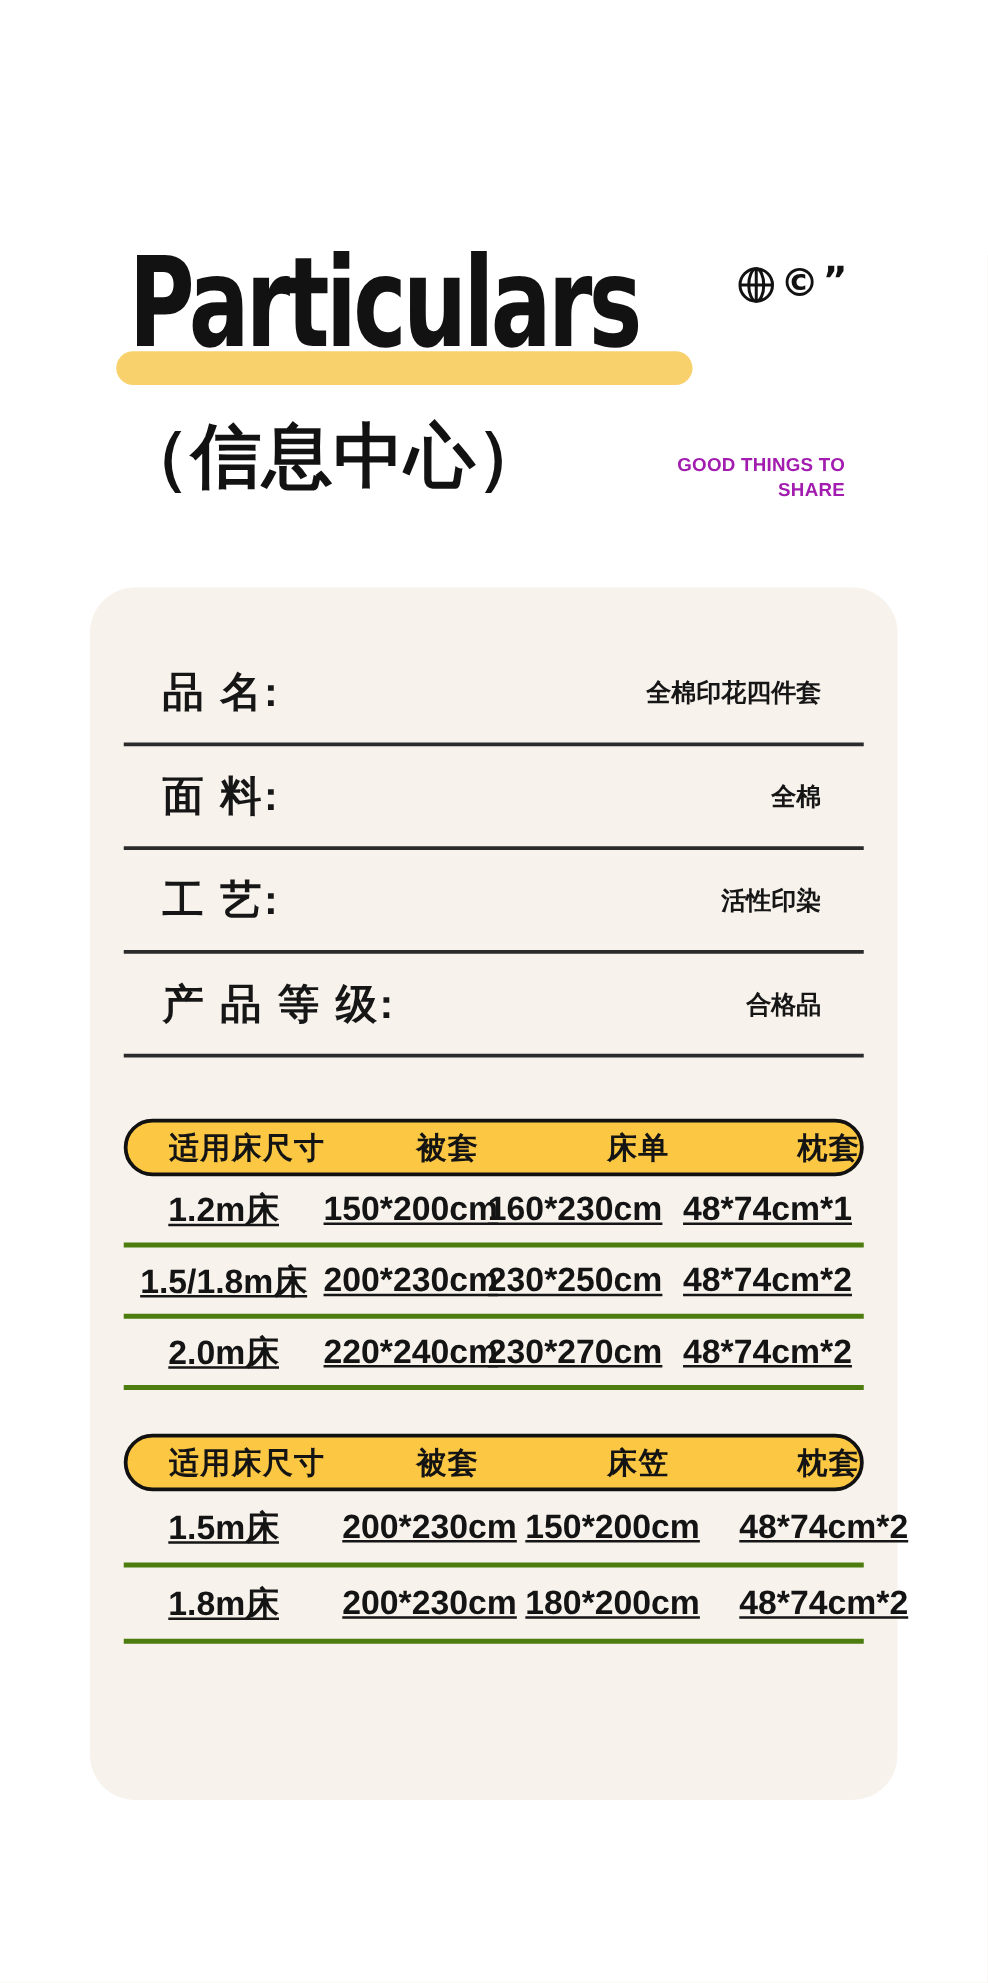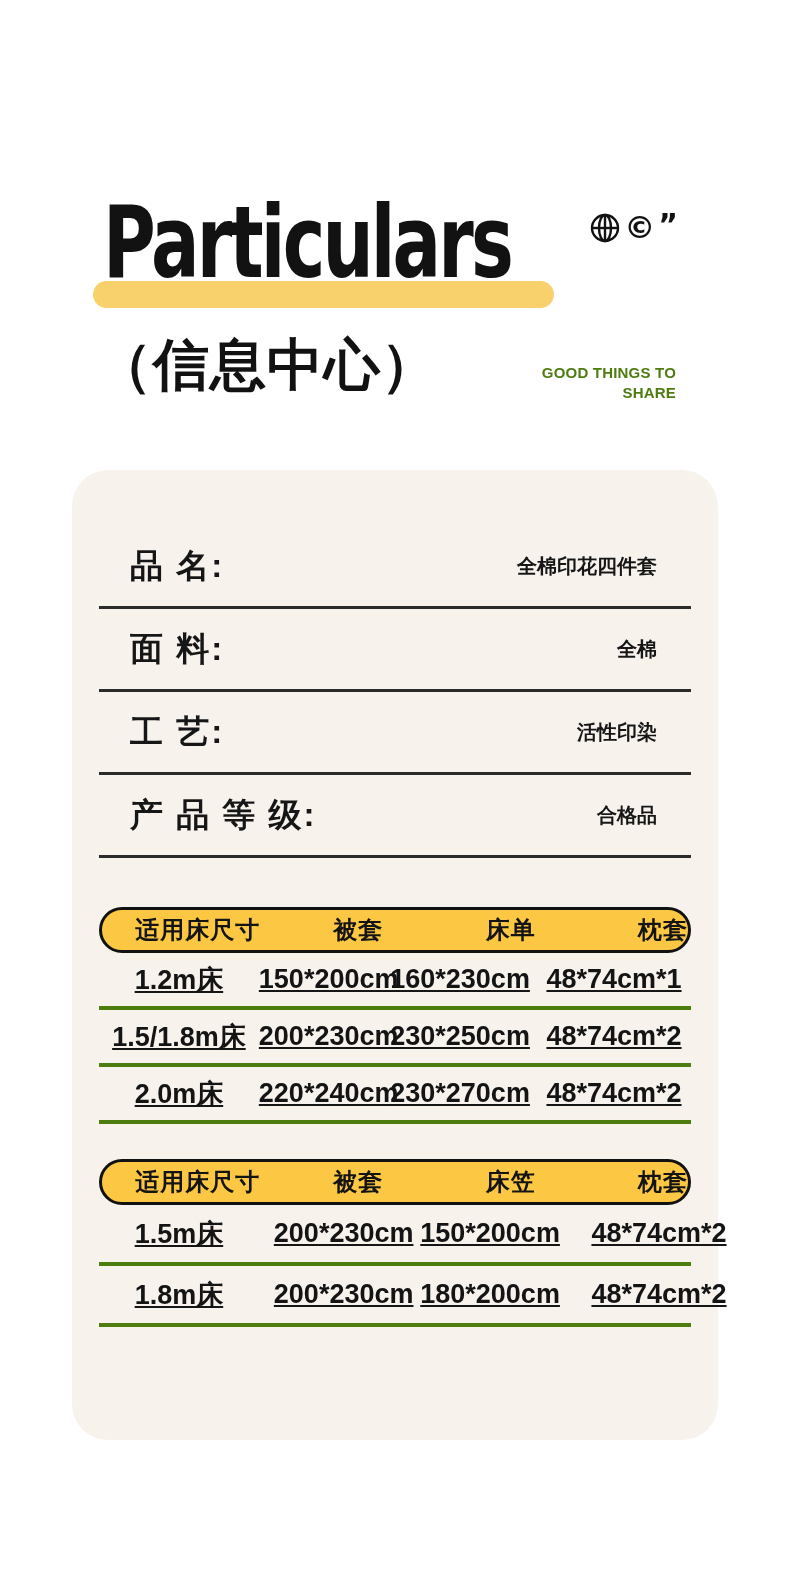--- a/index.html
+++ b/index.html
@@ -42,30 +42,30 @@
   }
   .corner-icons .quote { font-size:30px; font-weight:900; line-height:26px; }
   .subtitle {
     position:absolute; left:96px; top:328px; z-index:2;
     font-size:56px; font-weight:900; letter-spacing:1px;
     color:#121212; white-space:nowrap;
   }
   .tagline {
     position:absolute; right:114px; top:363px;
     text-align:right; font-size:15px; font-weight:700;
-    line-height:1.3; color:#4d7c0f; letter-spacing:0.2px;
+    line-height:1.3; color:#a21caf; letter-spacing:0.2px;
   }
 
   
   .card {
     position:absolute; left:72px; top:470px;
     width:646px; height:970px;
     background:#F7F2EC; border-radius:36px;
   }
-  .card-inner { margin:12px 27px; }
+  .card-inner { margin:0 27px; }
 
   
   .fields { padding-top:44px; }
   .field-row {
     height:83px;
     border-bottom:3px solid #2b2b2b;
     display:flex; align-items:center; justify-content:space-between;
     padding:0 34px 0 31px;
   }
   .f-label { font-size:33px; font-weight:900; letter-spacing:2px; white-space:pre; }

